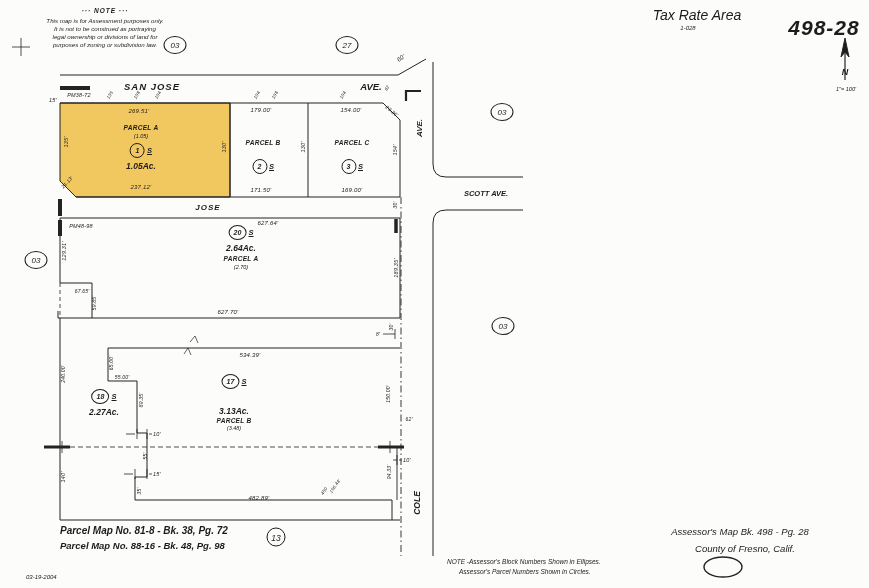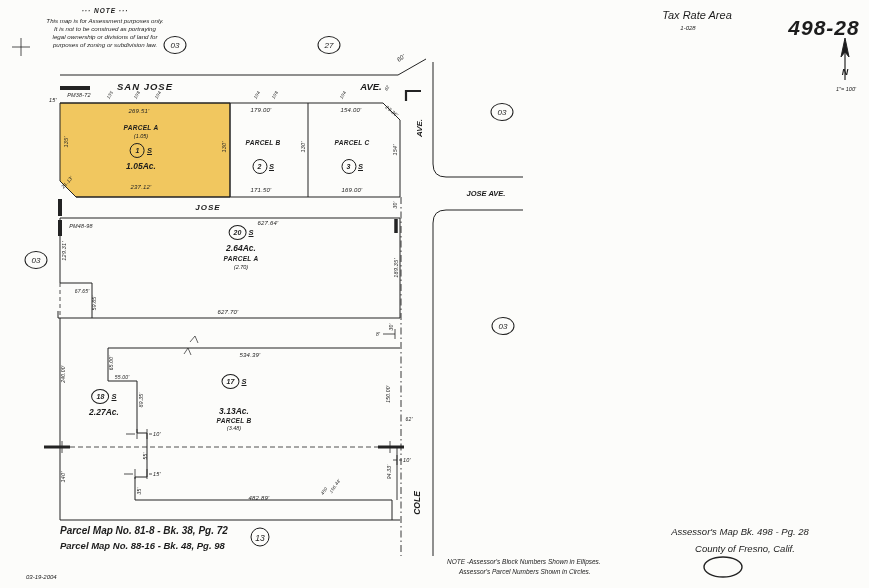--- a/index.html
+++ b/index.html
@@ -5,39 +5,39 @@
   html,body{margin:0;padding:0;background:#e8e8e6;}
   #page{position:relative;width:869px;height:588px;background:#fcfcfa;overflow:hidden;
         font-family:"Liberation Sans",sans-serif;color:#1c1c1c;}
   svg.linework{position:absolute;left:0;top:0;}
   .lbl{position:absolute;white-space:nowrap;font-style:italic;color:#1c1c1c;}
   .ctr{transform:translate(-50%,-50%);}
   .dim{position:absolute;white-space:nowrap;font-style:italic;color:#242424;letter-spacing:0.2px;}
   .note-box{left:30px;top:7px;width:150px;text-align:center;font-size:6.2px;line-height:8px;}
   .note-title{font-size:6.5px;font-weight:bold;margin-bottom:2px;letter-spacing:1px;}
   .map-title{left:382px;top:14px;font-size:12.5px;font-weight:bold;letter-spacing:0.3px;}
-  .tra{left:697px;top:15px;font-size:11px;font-style:italic;}
+  .tra{left:697px;top:15px;font-size:14px;font-style:italic;}
   .tra-val{left:688px;top:28px;font-size:6px;}
   .sheet{left:824px;top:16px;font-size:21px;font-weight:bold;letter-spacing:1px;margin-top:12px;}
   .street{font-weight:bold;}
   .ell{position:absolute;display:flex;align-items:center;justify-content:center;
        border:1.2px solid #1c1c1c;border-radius:50%;width:21px;height:16px;
        font-size:8px;font-style:italic;transform:translate(-50%,-50%);background:transparent;}
   .pb{position:absolute;text-align:center;transform:translateX(-50%);}
   .pname{font-size:6.5px;font-weight:bold;font-style:italic;letter-spacing:0.3px;}
   .palt{font-size:5.5px;font-style:italic;margin-top:2px;}
   .prow{display:flex;align-items:center;justify-content:center;margin-top:4px;}
   .pcirc{display:inline-flex;align-items:center;justify-content:center;border:1.1px solid #1c1c1c;
          border-radius:50%;width:13px;height:13px;font-size:7px;font-style:italic;font-weight:bold;}
   .pcirc.wide{width:16px;}
   .psfx{font-size:7.5px;font-style:italic;font-weight:bold;margin-left:2px;text-decoration:underline;}
   .pac{font-size:8.5px;font-weight:bold;font-style:italic;margin-top:3px;}
   .fcircle{position:absolute;display:flex;align-items:center;justify-content:center;
            border:1.2px solid #1c1c1c;border-radius:50%;width:17px;height:17px;
-           font-size:8.5px;font-style:italic;transform:translate(-50%,-50%);}
+           font-size:8.5px;font-style:italic;transform:translate(-50%,-50%);margin-left:16px;}
   .vert{transform:translate(-50%,-50%) rotate(-90deg);}
 </style>
 </head>
 <body>
 
 <div id="page">
 
   <svg class="linework" width="869" height="588" viewBox="0 0 869 588">
     <g stroke="#232323" stroke-width="1" fill="none">
 
@@ -100,24 +100,24 @@
     <div>legal ownership or divisions of land for</div>
     <div>purposes of zoning or subdivision law.</div>
   </div>
 
   <div class="lbl ctr tra">Tax Rate Area</div>
   <div class="lbl ctr tra-val">1-028</div>
   <div class="lbl ctr sheet">498-28</div>
   <div class="lbl ctr" style="left:845px;top:72px;font-size:9px;font-weight:bold;">N</div>
   <div class="lbl ctr" style="left:846px;top:89px;font-size:5.5px;">1"= 100'</div>
 
-  <div class="lbl ctr street" style="left:145px;top:86px;font-size:9.5px;letter-spacing:1px;">SAN JOSE</div>
+  <div class="lbl ctr street" style="left:152px;top:86px;font-size:9.5px;letter-spacing:1px;">SAN JOSE</div>
   <div class="lbl ctr street" style="left:371px;top:86px;font-size:9.5px;">AVE.</div>
   <div class="lbl ctr street" style="left:208px;top:207px;font-size:8px;letter-spacing:1px;">JOSE</div>
-  <div class="lbl ctr street" style="left:486px;top:193px;font-size:7.5px;">JOSE AVE.</div>
+  <div class="lbl ctr street" style="left:486px;top:193px;font-size:7.5px;">SCOTT AVE.</div>
   <div class="lbl vert street" style="left:419px;top:128px;font-size:8px;">AVE.</div>
   <div class="lbl vert street" style="left:417px;top:503px;font-size:8.5px;">COLE</div>
 
   <div class="pb" style="left:141px;top:124px;">
     <div class="pname">PARCEL A</div>
     <div class="palt">(1.05)</div>
     <div class="prow">
       <span class="pcirc">1</span>
       <span class="psfx">S</span>
     </div>
@@ -223,19 +223,19 @@
       <span class="dim" style="left: 110px; top: 95px; font-size: 4.5px; transform: translate(-50%, -50%) rotate(-60deg);">135</span>
       <span class="dim" style="left: 137px; top: 95px; font-size: 4.5px; transform: translate(-50%, -50%) rotate(-60deg);">108</span>
       <span class="dim" style="left: 158px; top: 95px; font-size: 4.5px; transform: translate(-50%, -50%) rotate(-60deg);">104</span>
       <span class="dim" style="left: 257px; top: 95px; font-size: 4.5px; transform: translate(-50%, -50%) rotate(-60deg);">104</span>
       <span class="dim" style="left: 275px; top: 95px; font-size: 4.5px; transform: translate(-50%, -50%) rotate(-60deg);">108</span>
       <span class="dim" style="left: 343px; top: 95px; font-size: 4.5px; transform: translate(-50%, -50%) rotate(-60deg);">104</span>
       <span class="dim" style="left: 387px; top: 88px; font-size: 4.5px; transform: translate(-50%, -50%) rotate(-60deg);">62</span>
     </div>
   <div id="ellipses-host">
       <span class="ell" style="left: 175px; top: 45px;">03</span>
-      <span class="ell" style="left: 329px; top: 45px;">27</span>
+      <span class="ell" style="left: 347px; top: 45px;">27</span>
       <span class="ell" style="left: 502px; top: 112px;">03</span>
       <span class="ell" style="left: 36px; top: 260px;">03</span>
       <span class="ell" style="left: 503px; top: 326px;">03</span>
     </div>
 
 </div>
 
 </body></html>

